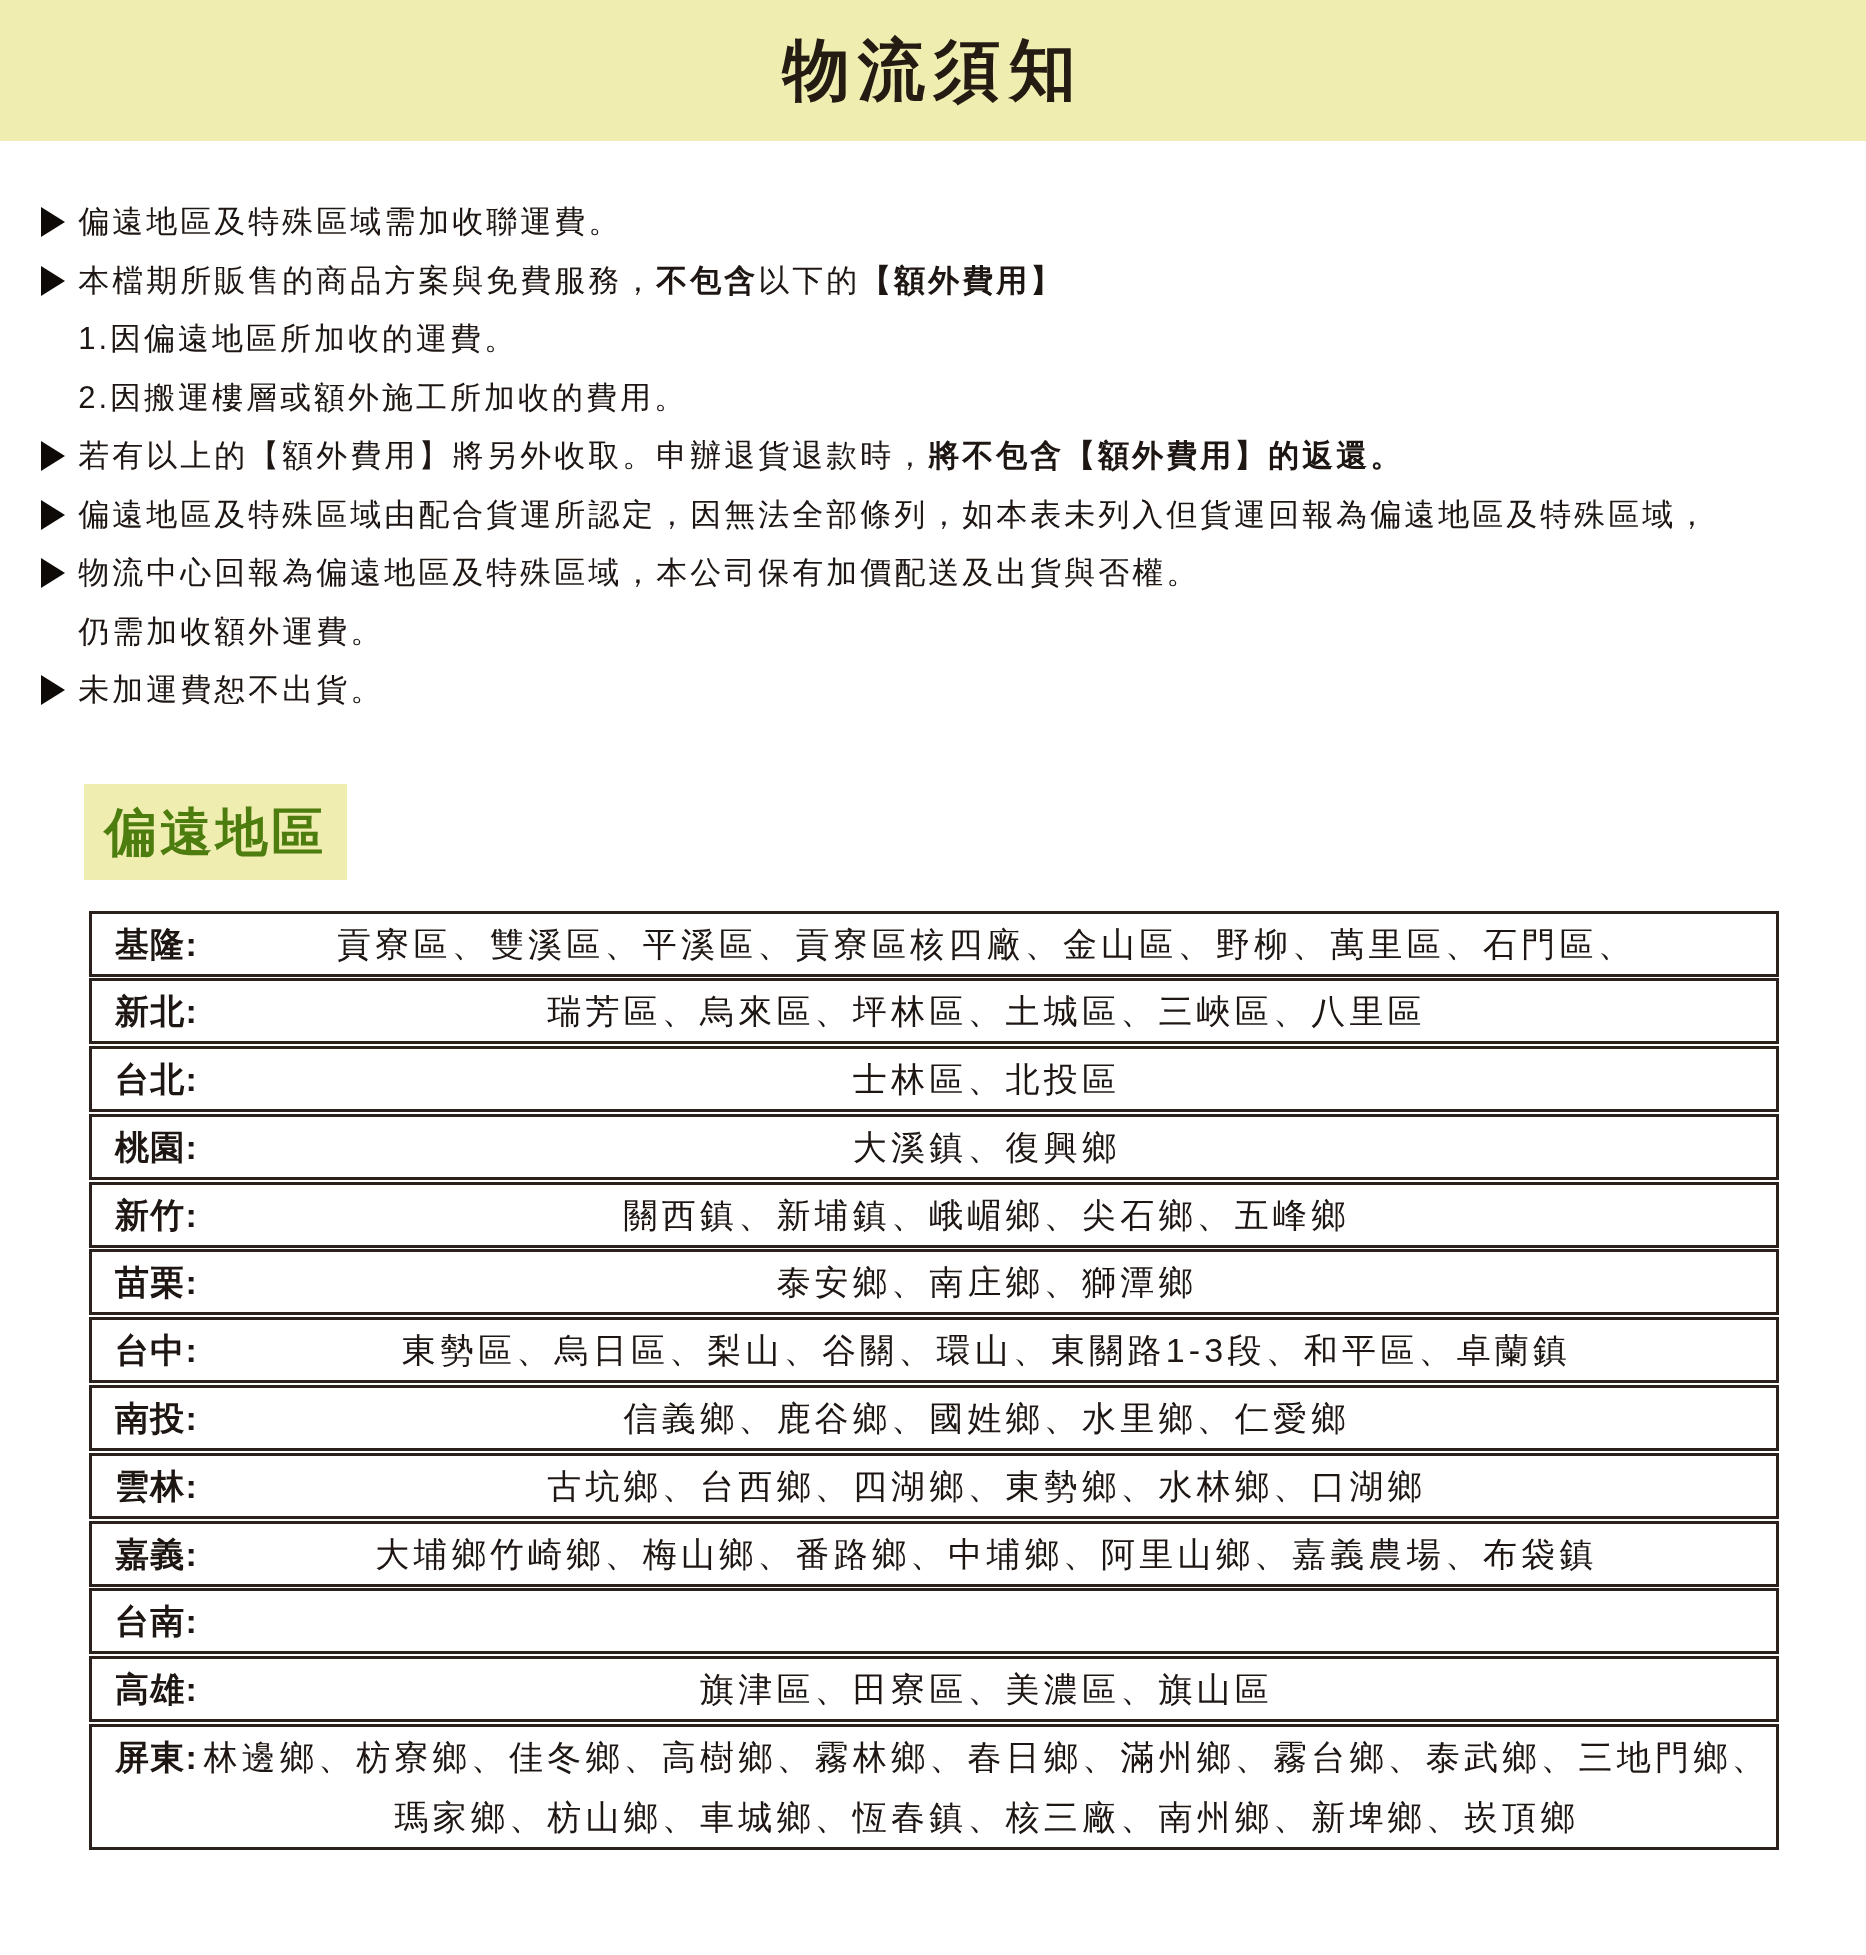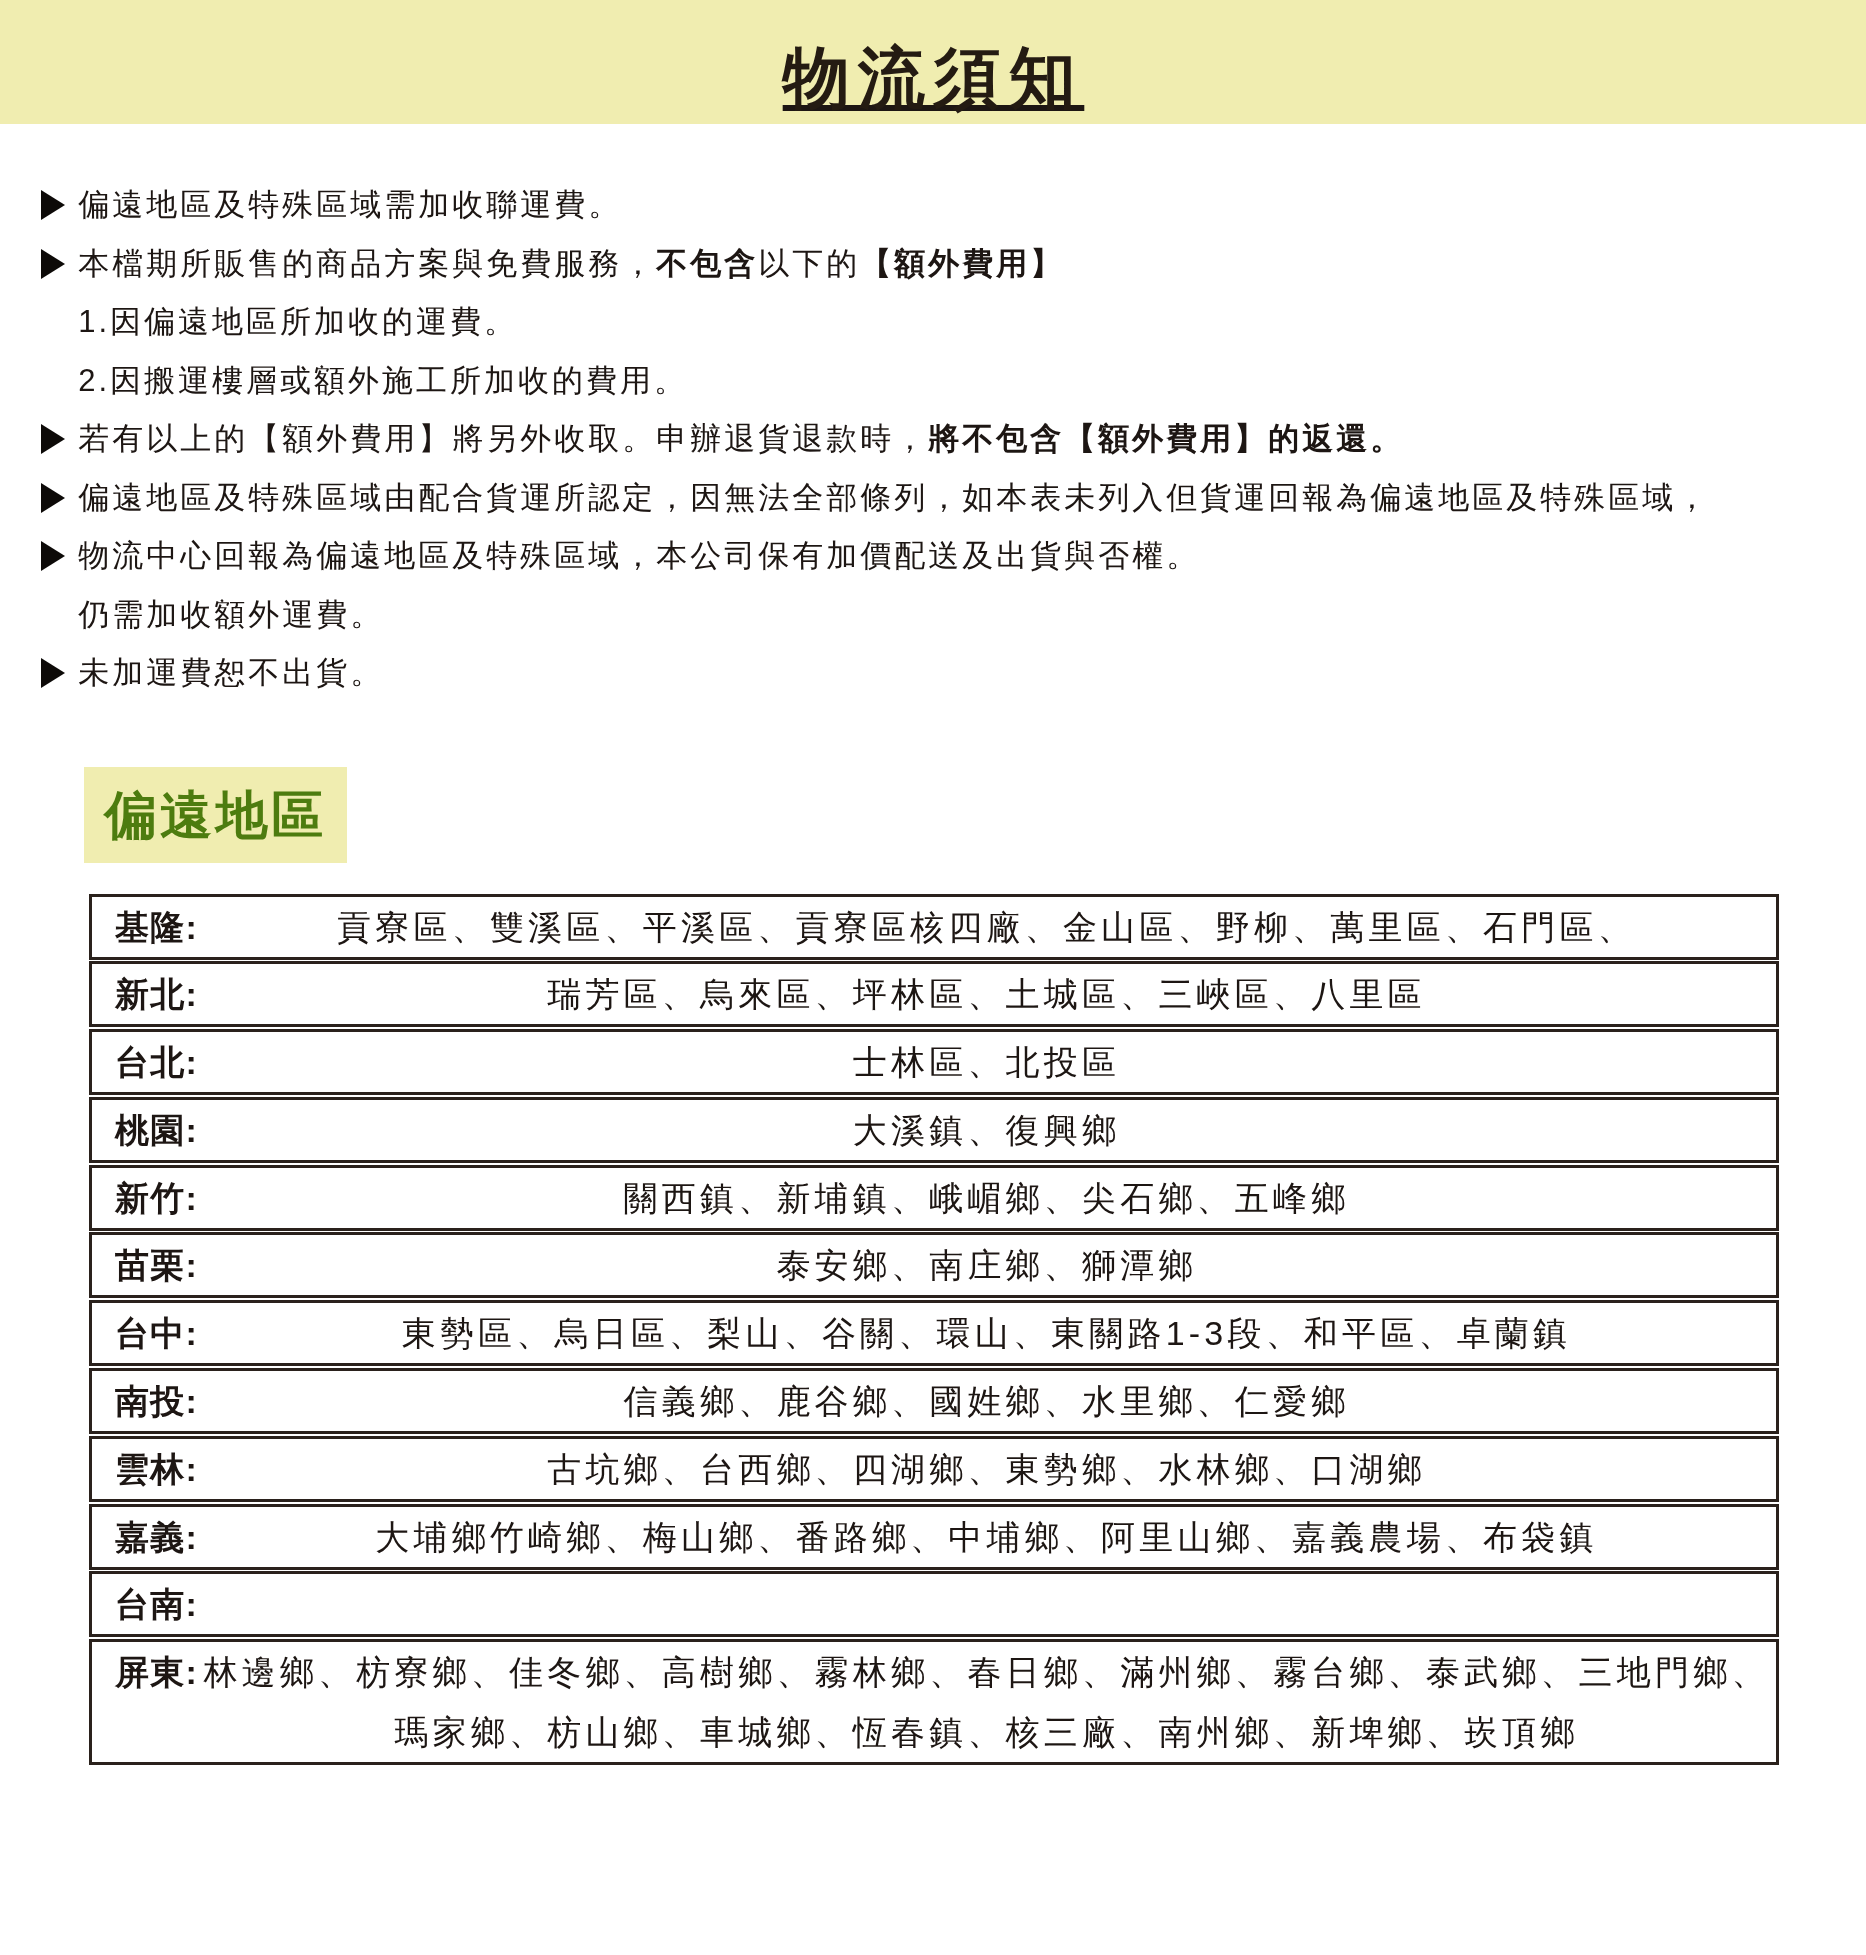--- a/index.html
+++ b/index.html
@@ -14,26 +14,25 @@
     width:1867px;
     height:1955px;
     overflow:hidden;
     font-family:"Liberation Sans", sans-serif;
     color:var(--ink);
   }
 
   
   .banner{
     width:100%;
-    height:124px;
+    height:141px;
     background:var(--accent);
     display:flex;
-    align-items:flex-end;
+    align-items:center;
     justify-content:center;
-    text-decoration:underline;
   }
   .banner h1{
     font-size:67px;
     font-weight:700;
     letter-spacing:8.4px;
     color:#241b12;
     white-space:nowrap;
   }
 
   
@@ -220,20 +219,26 @@
     <div class="remote-row">
     <div class="remote-region">嘉義:</div>
     <div class="remote-areas">
         <div class="area-line">大埔鄉竹崎鄉、梅山鄉、番路鄉、中埔鄉、阿里山鄉、嘉義農場、布袋鎮</div>
       </div>
   </div>
     <div class="remote-row">
     <div class="remote-region">台南:</div>
   </div>
     <div class="remote-row">
+    <div class="remote-region">高雄:</div>
+    <div class="remote-areas">
+        <div class="area-line">旗津區、田寮區、美濃區、旗山區</div>
+      </div>
+  </div>
+    <div class="remote-row">
     <div class="remote-region">屏東:</div>
     <div class="remote-areas">
         <div class="area-line">林邊鄉、枋寮鄉、佳冬鄉、高樹鄉、霧林鄉、春日鄉、滿州鄉、霧台鄉、泰武鄉、三地門鄉、</div>
         <div class="area-line">瑪家鄉、枋山鄉、車城鄉、恆春鎮、核三廠、南州鄉、新埤鄉、崁頂鄉</div>
       </div>
   </div>
   </section>
 
 
 

